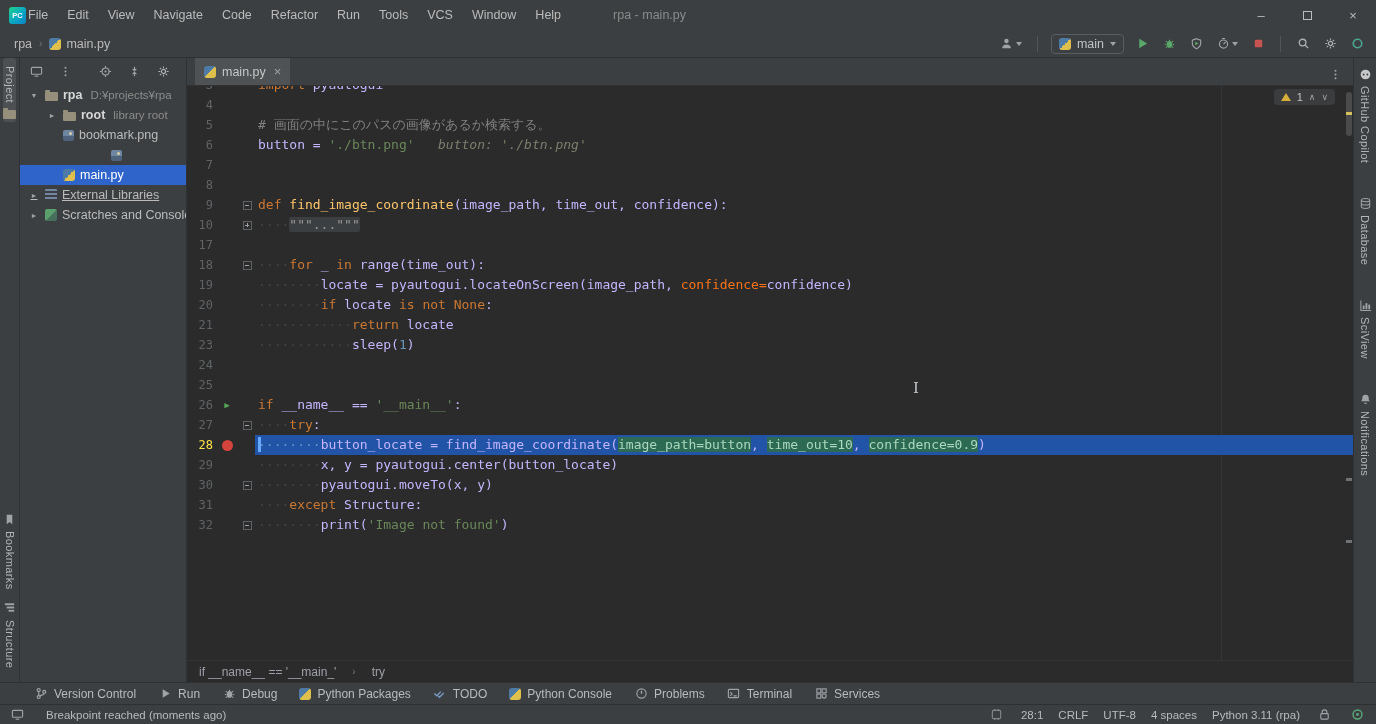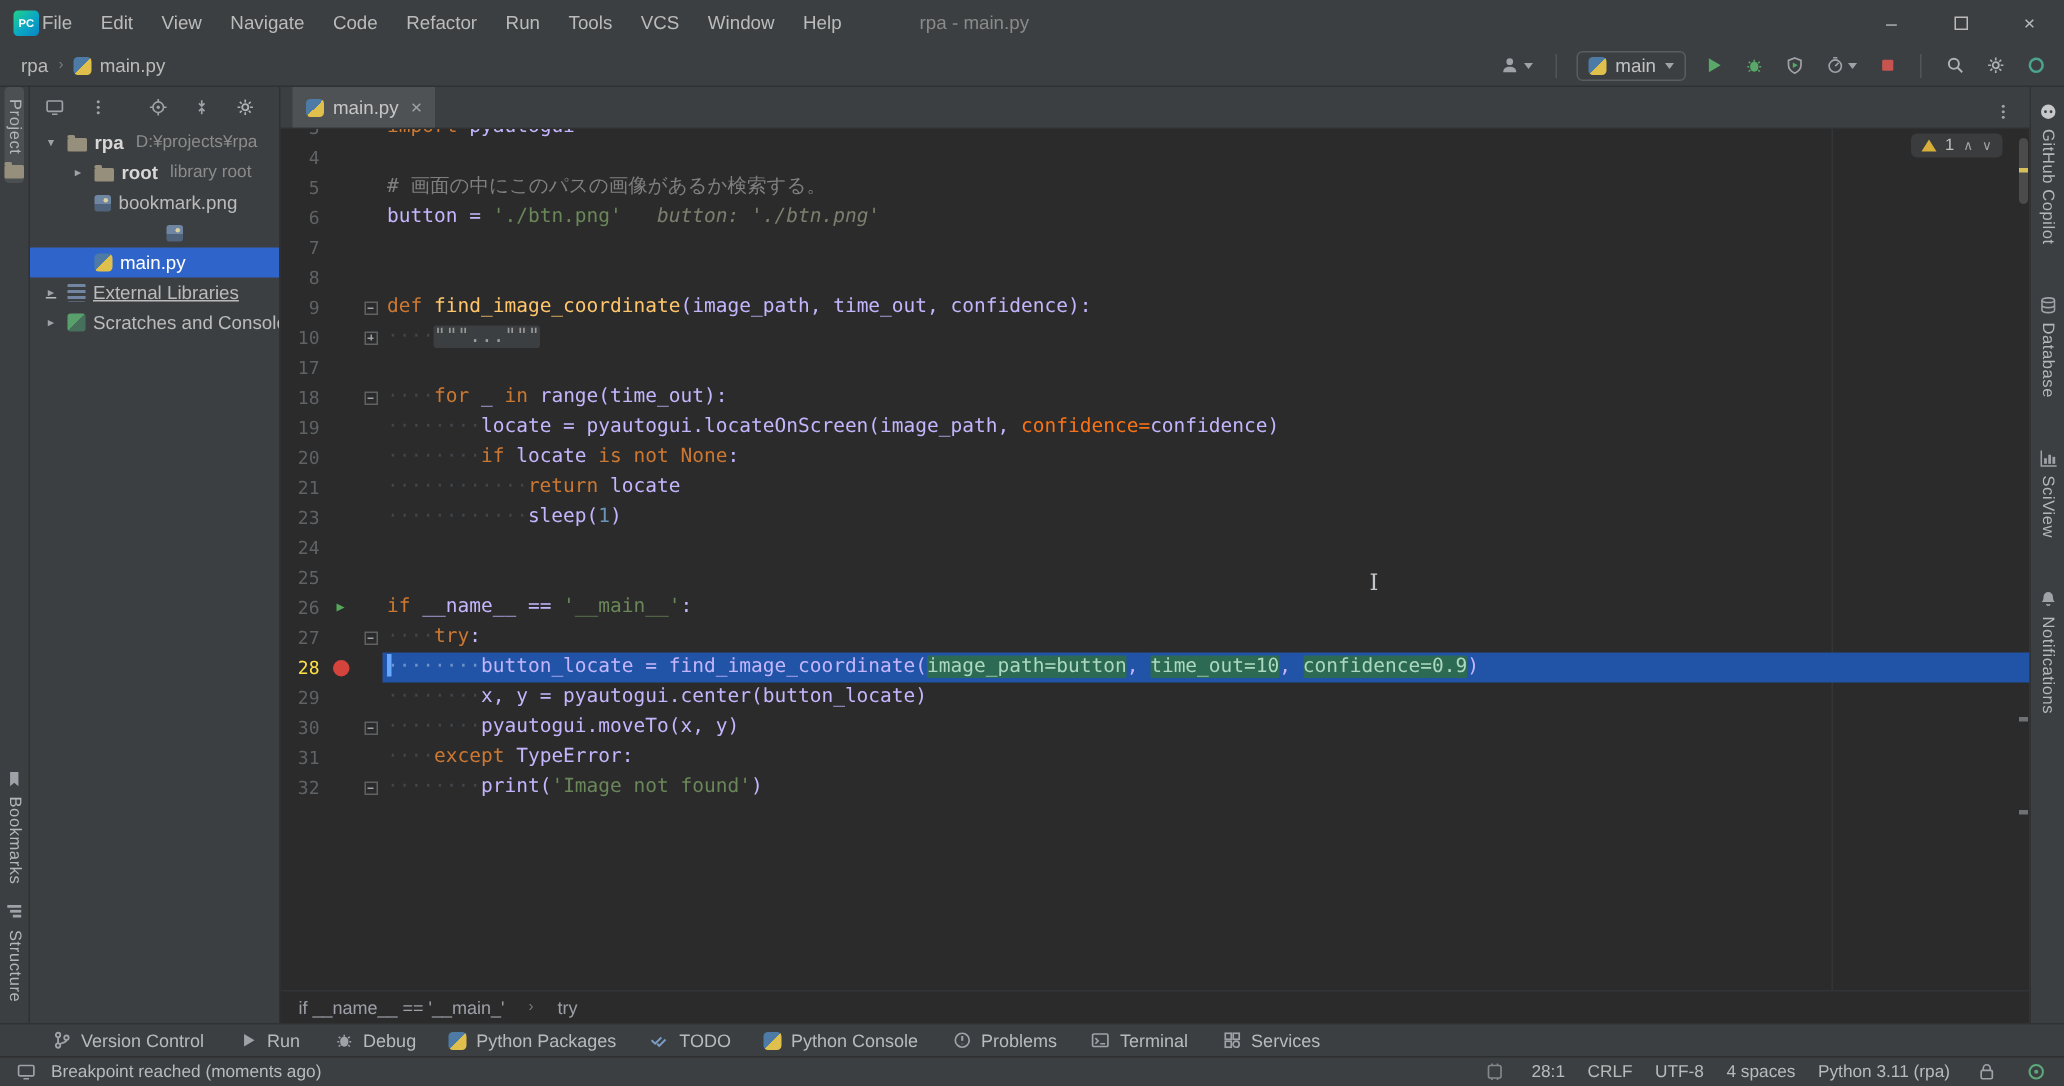--- a/index.html
+++ b/index.html
@@ -81,21 +81,21 @@
 .warn-tri{width:0;height:0;border-left:5px solid transparent;border-right:5px solid transparent;border-bottom:8px solid #d6ae39}
 .chevtxt{color:#9fa3a8;font-size:9px}
 .sb-thumb{position:absolute;right:1px;top:6px;width:6px;height:44px;background:rgba(170,170,170,.25);border-radius:3px}
 .mark{position:absolute;right:1px;width:6px;height:3px}
 .ibeam{position:absolute;left:726px;top:293px;color:#c3c6c9;font-family:"DejaVu Serif",serif;font-size:15px}
 .ecrumbs{height:22px;flex:none;background:#2b2b2b;border-top:1px solid #323537;display:flex;align-items:center;padding-left:12px;gap:9px;color:#9da0a8;font-size:12px;font-family:"Liberation Sans",sans-serif}
 
 
 .toolbar-bottom{height:22px;flex:none;display:flex;align-items:center;gap:22px;padding-left:34px;background:#3c3f41;border-top:1px solid #2f3132;font-size:12px;color:#b8babc}
 .tw{display:flex;align-items:center;gap:6px}
-.statusbar{height:20px;flex:none;display:flex;align-items:center;background:#3c3f41;border-top:1px solid #2d2f30;font-size:11.5px;color:#b8babc;padding:0 10px 0 8px;gap:8px}
+.statusbar{height:20px;flex:none;display:flex;align-items:center;background:#3c3f41;border-top:1px solid #2d2f30;font-size:11.5px;color:#b8babc;padding:0 10px 0 8px;gap:20px}
 .sb-right{margin-left:auto;display:flex;align-items:center;gap:15px}
 
 
 .icn{display:inline-flex;width:14px;height:14px;align-items:center;justify-content:center;flex:none}
 .icn svg{width:13px;height:13px;display:block}
 .icn-python{width:12px;height:12px;border-radius:3px;background:linear-gradient(135deg,#4d7ba6 50%,#dfc04d 50%)}
 .icn-image{width:11px;height:11px;border-radius:2px;background:linear-gradient(180deg,#6f86a3 55%,#50637c 55%);position:relative}
 .icn-image::after{content:"";position:absolute;right:2px;top:2px;width:3px;height:3px;border-radius:50%;background:#d9d0a0}
 .icn-folder{width:13px;height:9px;background:#958f7b;border-radius:1px;position:relative;margin-top:2px}
 .icn-folder::before{content:"";position:absolute;top:-2px;left:0;width:5px;height:2px;background:#958f7b;border-radius:1px 1px 0 0}
@@ -551,21 +551,21 @@
                 </span>
               </span>
               <span class="ltext"><span class="tk-ws">········</span><span class="tk-def">pyautogui.moveTo(x, y)</span></span>
             </div>
             <div class="line">
               <span class="gutter">
                 <span class="lnum">31</span>
                 <span class="licon"></span>
                 <span class="lfold"></span>
               </span>
-              <span class="ltext"><span class="tk-ws">····</span><span class="tk-kw">except </span><span class="tk-def">TypeError:</span></span>
+              <span class="ltext"><span class="tk-ws">····</span><span class="tk-kw">except </span><span class="tk-def">Structure:</span></span>
             </div>
             <div class="line">
               <span class="gutter">
                 <span class="lnum">32</span>
                 <span class="licon"></span>
                 <span class="lfold">
                   <span class="fm"></span>
                 </span>
               </span>
               <span class="ltext"><span class="tk-ws">········</span><span class="tk-def">print(</span><span class="tk-s">'Image not found'</span><span class="tk-def">)</span></span>

